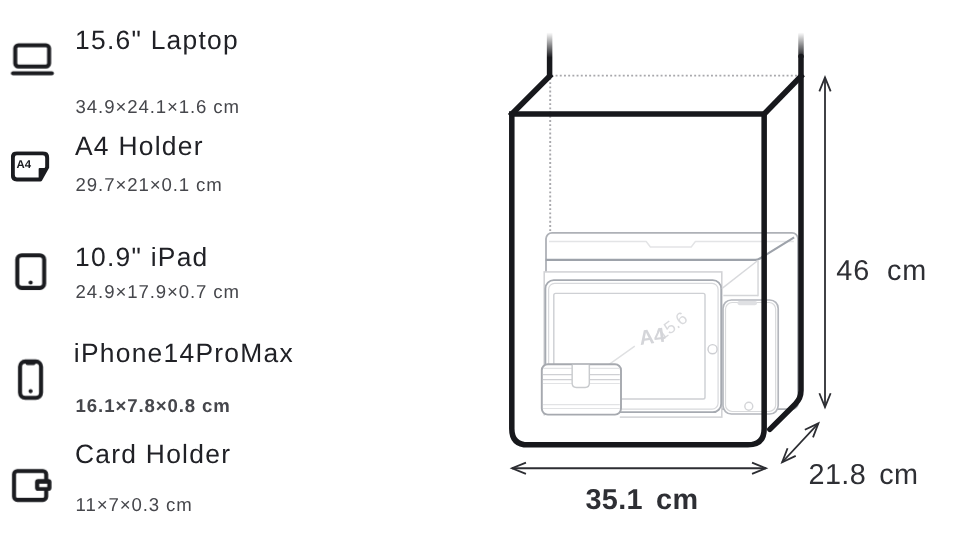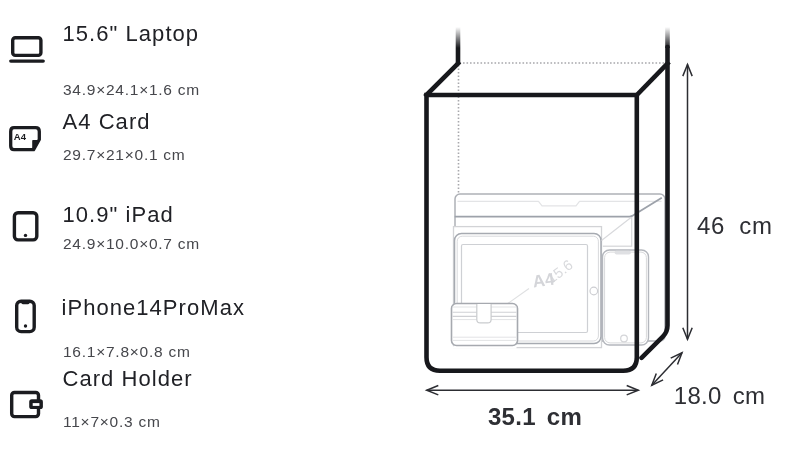--- a/index.html
+++ b/index.html
@@ -10,31 +10,31 @@
   .sub{font-size:15.5px;line-height:15.5px;color:#46474c;letter-spacing:0.75px;white-space:nowrap;}
   .dim{font-size:24px;line-height:24px;color:#2e2f34;letter-spacing:0.3px;word-spacing:4px;white-space:nowrap;}
 </style>
 </head>
 <body>
 
 <div class="abs title" style="left:62.5px;top:22.7px;">15.6" Laptop</div>
 
 <div class="abs sub" style="left:63px;top:58.3px;margin-top:24px;">34.9×24.1×1.6 cm</div>
 
-<div class="abs title" style="left:62.5px;top:110.8px;">A4 Card</div>
+<div class="abs title" style="left:62.5px;top:110.8px;">A4 Holder</div>
 
 <div class="abs sub" style="left:63px;top:147.3px;text-align:center;">29.7×21×0.1 cm</div>
 
 <div class="abs title" style="left:62.5px;top:204.2px;">10.9" iPad</div>
 
-<div class="abs sub" style="left:63px;top:236.3px;">24.9×10.0×0.7 cm</div>
+<div class="abs sub" style="left:63px;top:236.3px;">24.9×17.9×0.7 cm</div>
 
-<div class="abs title" style="left:61.5px;top:297px;text-align:right;">iPhone14ProMax</div>
+<div class="abs title" style="left:61.5px;top:284px;text-align:right;">iPhone14ProMax</div>
 
-<div class="abs sub" style="left:63px;top:344px;">16.1×7.8×0.8 cm</div>
+<div class="abs sub" style="left:63px;top:331px;font-weight:bold;">16.1×7.8×0.8 cm</div>
 
 <div class="abs title" style="left:62.5px;top:368px;">Card Holder</div>
 
 <div class="abs sub" style="left:63px;top:413.6px;">11×7×0.3 cm</div>
 
 <svg class="abs" style="left:8px;top:34px;" width="38" height="31" viewBox="0 0 38 31">
   <rect x="4.7" y="3.7" width="28.2" height="17.7" rx="2.6" fill="none" stroke="#1b1c20" stroke-width="3.4"></rect>
   <line x1="2.8" y1="27.1" x2="35.2" y2="27.1" stroke="#1b1c20" stroke-width="3.4" stroke-linecap="round"></line>
 </svg>
 
@@ -145,13 +145,13 @@
     <line x1="651.8" y1="385.2" x2="682" y2="352.8"></line>
     <path d="M663.1,379.9 L651.8,385.2 L656.3,373.5"></path>
     <path d="M670.7,358.1 L682,352.8 L677.5,364.5"></path>
   </g>
 </svg>
 
 <div class="abs dim" style="left:696.9px;top:193.5px;word-spacing:6.5px;letter-spacing:0.8px;margin-top:20px;">46 cm</div>
 
 <div class="abs dim" style="left:487.9px;top:404.8px;font-weight:bold;">35.1 cm</div>
 
-<div class="abs dim" style="left:673.8px;top:383.8px;">18.0 cm</div>
+<div class="abs dim" style="left:673.8px;top:383.8px;">21.8 cm</div>
 
 </body></html>

